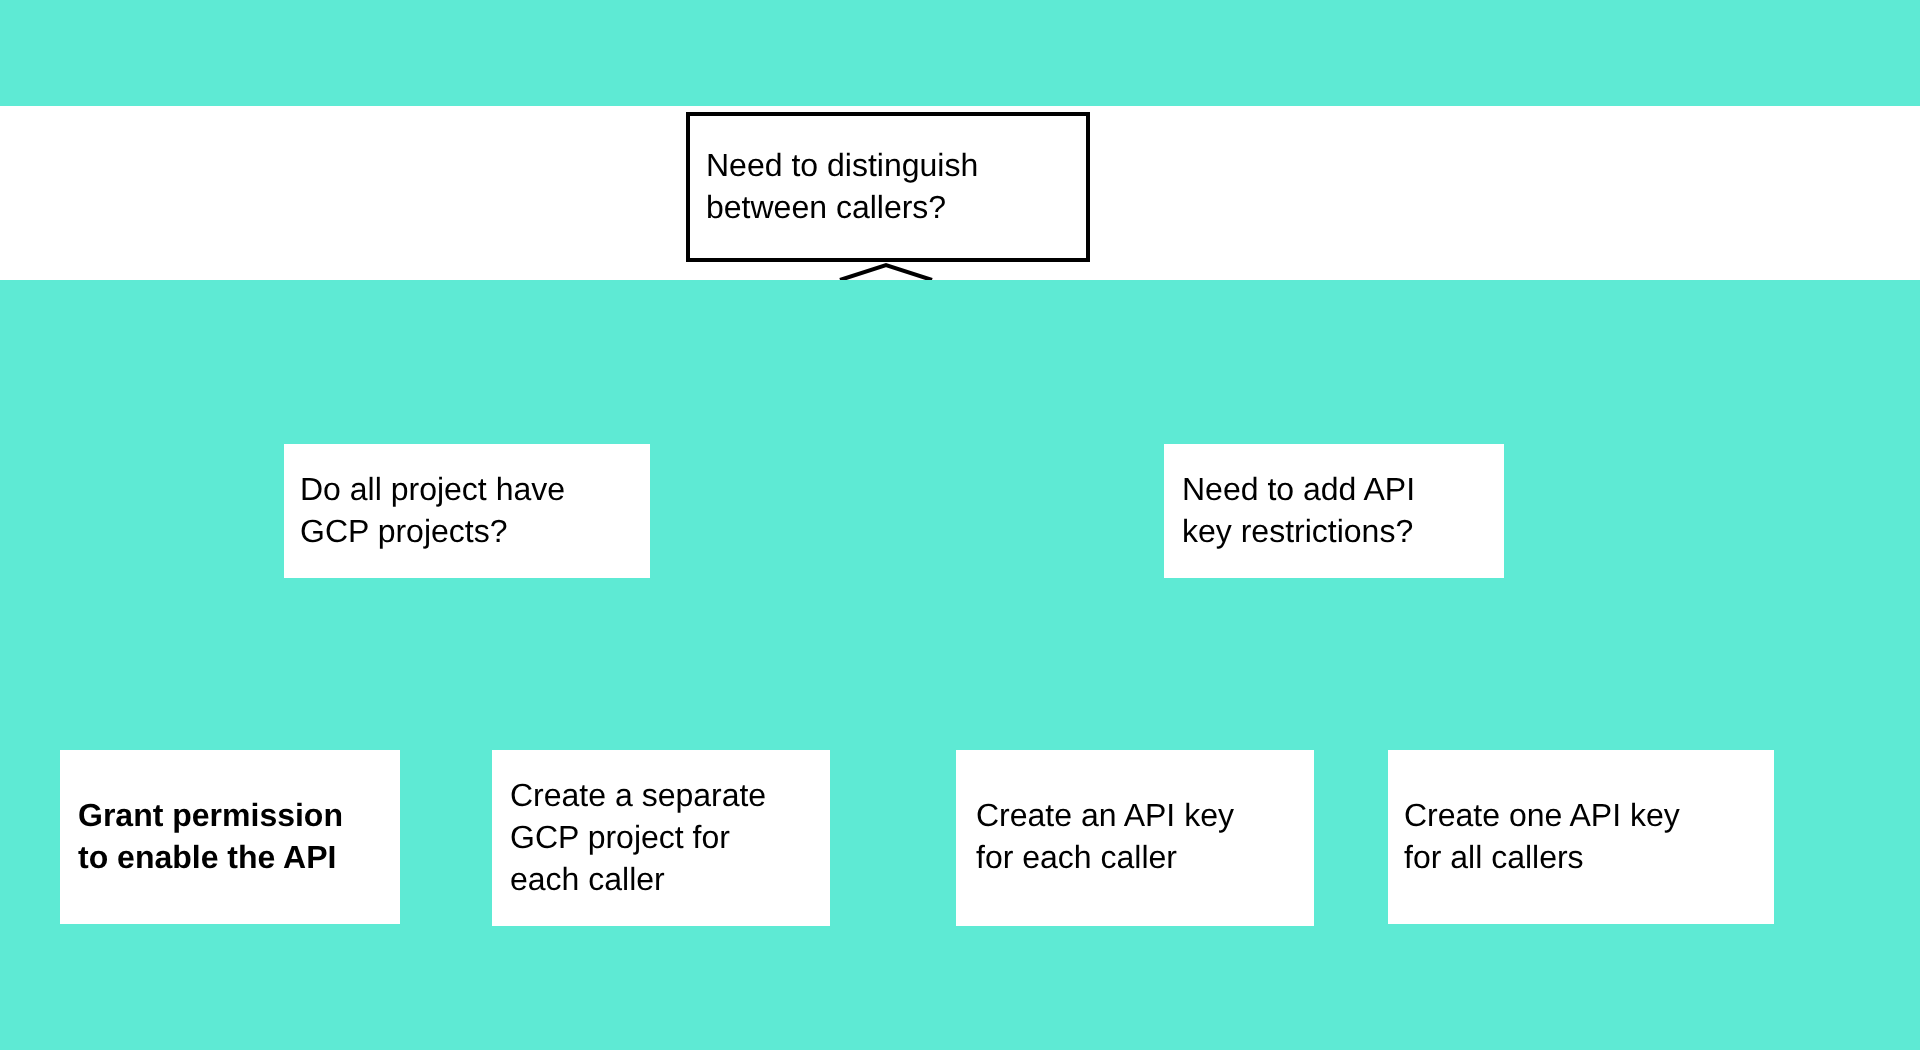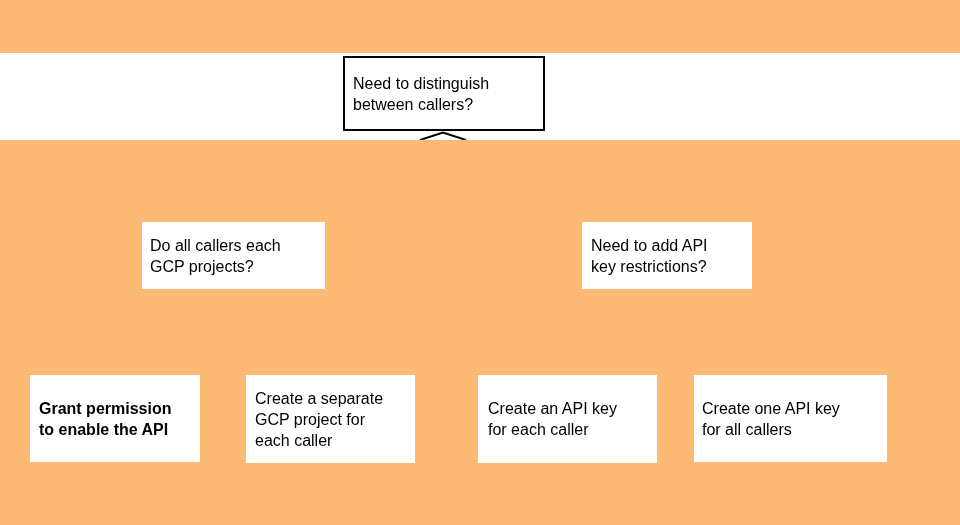--- a/index.html
+++ b/index.html
@@ -1,20 +1,20 @@
 <!DOCTYPE html>
 <html><head>
 <meta charset="utf-8">
 <style>
   html, body { margin: 0; padding: 0; background: #000; }
   .canvas {
     position: relative;
     width: 960px;
     height: 525px;
-    background: #fdba74;
+    background: #5eead4;
     overflow: hidden;
     font-family: "Liberation Sans", sans-serif;
   }
   .band {
     position: absolute;
     left: 0; top: 53px;
     width: 960px; height: 87px;
     background: #ffffff;
   }
   .node {
@@ -60,21 +60,21 @@
   <div class="node" id="node-root">
     <span class="txt">Need to distinguish
 between callers?</span>
   </div>
 
   <svg id="diamond-tip" viewBox="0 0 52 10">
     <polyline points="2,10 25,2.5 48,10" fill="none" stroke="#000000" stroke-width="2"></polyline>
   </svg>
 
   <div class="node" id="node-branch-left">
-    <span class="txt">Do all callers each
+    <span class="txt">Do all project have
 GCP projects?</span>
   </div>
 
   <div class="node" id="node-branch-right">
     <span class="txt">Need to add API
 key restrictions?</span>
   </div>
 
   <div class="node" id="node-leaf-1">
     <span class="txt">Grant permission

